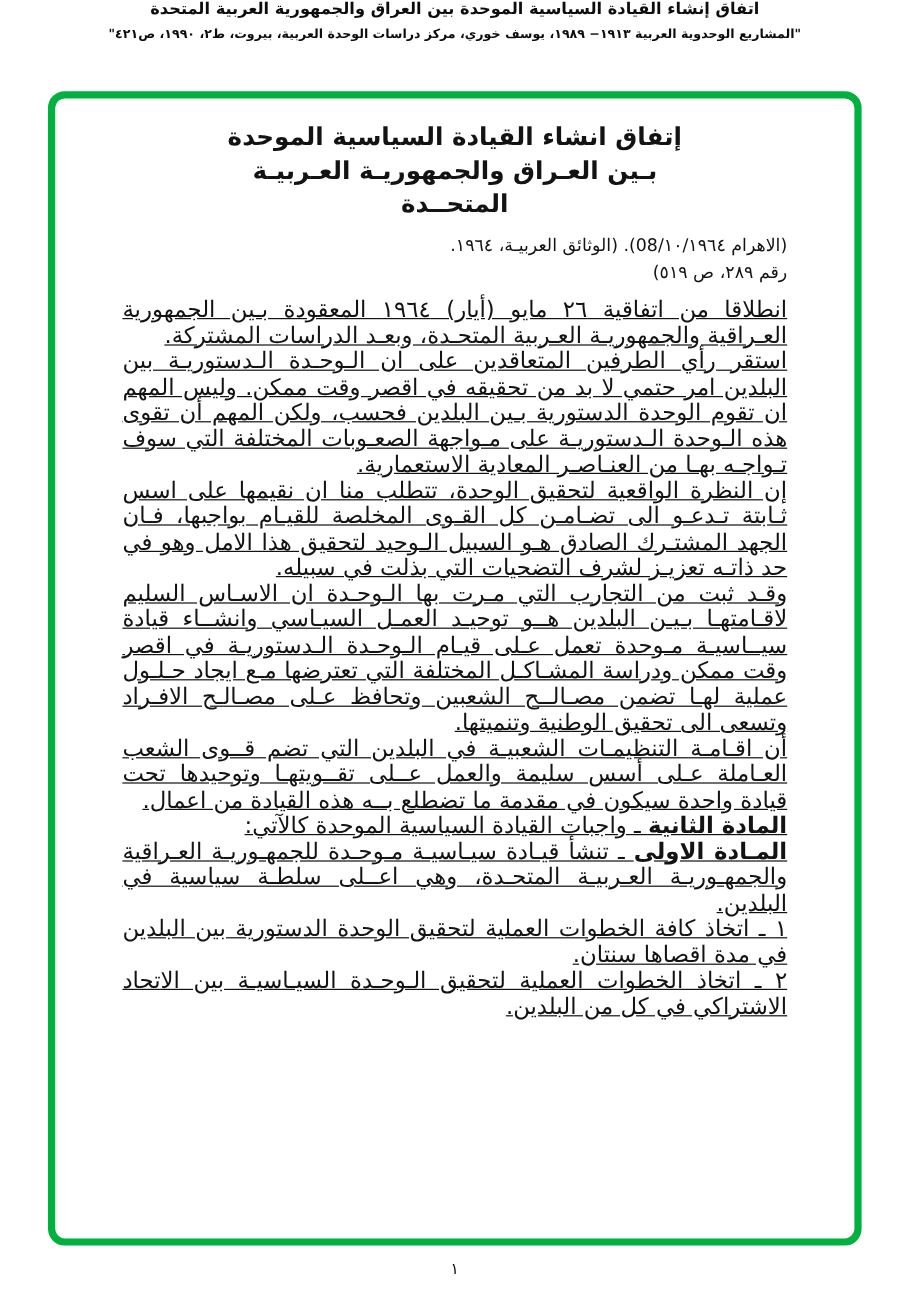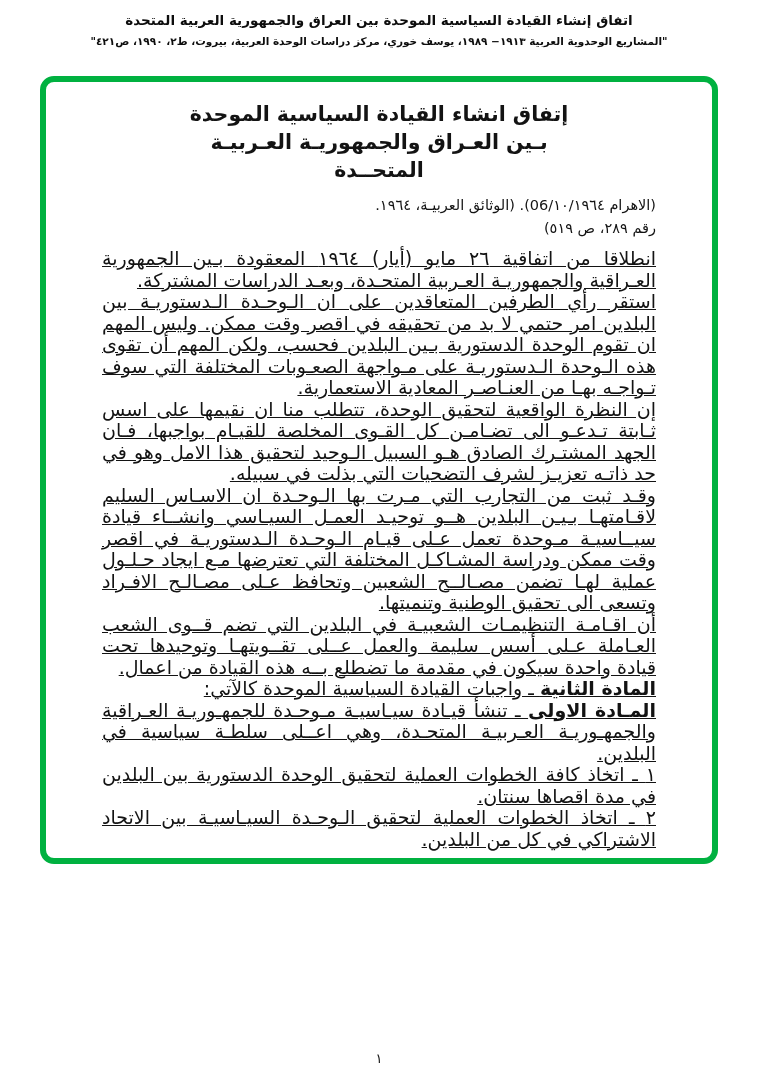--- a/index.html
+++ b/index.html
@@ -6,28 +6,28 @@
   html, body { background:#ffffff; }
   body {
     width:758px; height:1078px;
     font-family:"DejaVu Sans", sans-serif;
     position:relative; overflow:hidden;
     color:#141414;
   }
   .page { width:758px; height:1078px; position:relative; background:#ffffff; }
 
   
-  .top-header { direction:rtl; text-align:center; padding-top:12px; }
+  .top-header { direction:rtl; text-align:center; }
   .top-header .line1 { font-size:13.5px; font-weight:bold; color:#0d0d0d; }
   .top-header .line2 { font-size:10.5px; font-weight:bold; margin-top:7px; color:#0d0d0d; }
 
   
   .doc-frame {
     position:absolute; left:40px; top:76px;
-    width:678px; height:788px;
+    width:678px; height:962px;
     border:6px solid #00b140;
     border-radius:14px;
     background:#ffffff;
     overflow:hidden;
   }
   .doc-inner {
     direction:rtl;
     padding:18px 56px 0 56px;
     color:#131313;
   }
@@ -73,21 +73,21 @@
     <div class="doc-inner">
 
       <div class="doc-title">
         <div>إتفاق انشاء القيادة السياسية الموحدة</div>
         <div>بـين العـراق والجمهوريـة العـربيـة</div>
         <div>المتحــدة</div>
       </div>
 
 
       <div class="source">
-        <div>(الاهرام 06/١٠/١٩٦٤). (الوثائق العربيـة، ١٩٦٤.</div>
+        <div>(الاهرام 08/١٠/١٩٦٤). (الوثائق العربيـة، ١٩٦٤.</div>
         <div>رقم ٢٨٩، ص ٥١٩)</div>
       </div>
 
       <div class="bodytext">
           <p>انطلاقا من اتفاقية ٢٦ مايو (أيار) ١٩٦٤ المعقودة بـين الجمهورية العـراقية والجمهوريـة العـربية المتحـدة، وبعـد الدراسات المشتركة.</p>
           <p>استقر رأي الطرفين المتعاقدين على ان الـوحـدة الـدستوريـة بين البلدين امر حتمي لا بد من تحقيقه في اقصر وقت ممكن. وليس المهم ان تقوم الوحدة الدستورية بـين البلدين فحسب، ولكن المهم أن تقوى هذه الـوحدة الـدستوريـة على مـواجهة الصعـوبات المختلفة التي سوف تـواجـه بهـا من العنـاصـر المعادية الاستعمارية.</p>
           <p>إن النظرة الواقعية لتحقيق الوحدة، تتطلب منا ان نقيمها على اسس ثـابتة تـدعـو الى تضـامـن كل القـوى المخلصة للقيـام بواجبها، فـان الجهد المشتـرك الصادق هـو السبيل الـوحيد لتحقيق هذا الامل وهو في حد ذاتـه تعزيـز لشرف التضحيات التي بذلت في سبيله.</p>
           <p>وقـد ثبت من التجارب التي مـرت بها الـوحـدة ان الاسـاس السليم لاقـامتهـا بـيـن البلدين هــو توحيـد العمـل السيـاسي وانشــاء قيادة سيــاسيـة مـوحدة تعمل عـلى قيـام الـوحـدة الـدستوريـة في اقصر وقت ممكن ودراسة المشـاكـل المختلفة التي تعترضها مـع ايجاد حـلـول عملية لهـا تضمن مصـالــح الشعبين وتحافظ عـلى مصـالـح الافـراد وتسعى الى تحقيق الوطنية وتنميتها.</p>
           <p>أن اقـامـة التنظيمـات الشعبيـة في البلدين التي تضم قــوى الشعب العـاملة عـلى أسس سليمة والعمل عــلى تقــويتهـا وتوحيدها تحت قيادة واحدة سيكون في مقدمة ما تضطلع بــه هذه القيادة من اعمال.</p>
           <p><b>المادة الثانية</b> ـ واجبات القيادة السياسية الموحدة كالآتي:</p>

